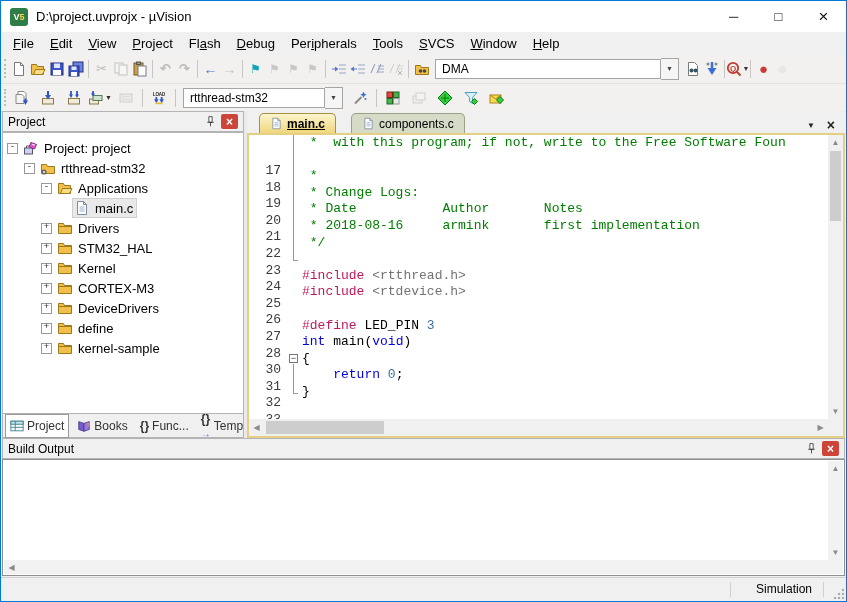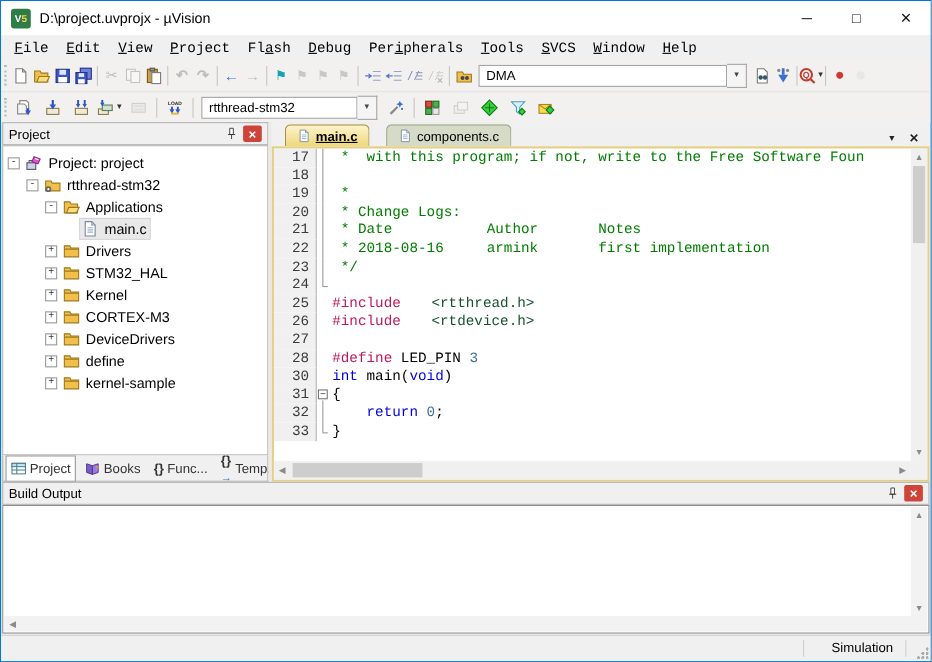--- a/index.html
+++ b/index.html
@@ -9,21 +9,21 @@
   .titlebar{height:31px;background:#fff;display:flex;align-items:center;}
   .app-icon{width:18px;height:18px;margin:0 8px 0 9px;background:#2e7d46;border-radius:3px;
             color:#fff;font-size:9px;font-weight:bold;display:flex;align-items:center;justify-content:center;flex:none;}
   .app-icon i{font-style:normal;color:#ffd24a;}
   .title-text{font-size:13px;}
   .win-controls{margin-left:auto;display:flex;height:100%;}
   .win-btn{width:45px;height:31px;display:flex;align-items:center;justify-content:center;font-size:13px;color:#111;}
   .win-btn.close{font-size:17px;}
   
   .menubar{height:22px;background:#f0f0f0;display:flex;align-items:center;padding-left:4px;}
-  .menu-item{padding:2px 8px;font-family:Liberation Mono, monospace;}
+  .menu-item{padding:2px 8px;}
   
   .toolbar{display:flex;align-items:center;background:#f2f1ef;border-bottom:1px solid #e3e2e0;padding-left:8px;position:relative;}
   .toolbar::before{content:"";position:absolute;left:3px;top:5px;bottom:5px;width:0;border-left:2px dotted #bdbdbd;}
   .tb1{height:29px;}
   .tb2{height:27px;}
   .tb-btn{width:19px;height:22px;display:flex;align-items:center;justify-content:center;flex:none;}
   .tb2 .tb-btn{width:26px;}
   .tb-btn svg{width:16px;height:16px;display:block;}
   .tb-btn.dis{opacity:.38;filter:grayscale(1);}
   .tb-sep{width:1px;height:18px;background:#c6c5c3;margin:0 3px;flex:none;}
@@ -67,30 +67,30 @@
   .etab.active{background:linear-gradient(#fdf4cd,#efd77c);font-weight:bold;}
   .etab.active .lbl{text-decoration:underline;}
   .etab.inactive{background:#d5dbc6;border-color:#9aa288;margin-left:12px;}
   .etab-controls{margin-left:auto;display:flex;align-items:center;gap:12px;padding-right:10px;color:#222;}
   .etab-controls .drop{font-size:8px;}
   .etab-controls .x{font-size:14px;font-weight:bold;}
   .eframe{position:absolute;top:22px;left:0;right:0;bottom:0;border:2px solid #e4cf82;background:#fff;}
   .code-area{position:absolute;left:0;top:0;right:15px;bottom:17px;overflow:hidden;
              font-family:"Liberation Mono","DejaVu Sans Mono",monospace;font-size:13px;line-height:16.6px;}
   .cl{display:flex;height:16.6px;}
-  .cl .num{width:32px;flex:none;text-align:right;padding-right:6px;background:#f0f0f0;color:#3c3c3c;border-right:1px solid #b6b6b6;}
+  .cl .num{width:32px;flex:none;text-align:right;padding-right:6px;background:#f0f0f0;color:#3c3c3c;border-right:1px solid #b6b6b6;margin-top:28px;}
   .cl .fold{width:11px;flex:none;position:relative;}
   .cl .code{white-space:pre;padding-left:3px;}
   .f-bar::before{content:"";position:absolute;left:5px;top:0;bottom:0;width:1px;background:#9a9a9a;}
   .f-end::before{content:"";position:absolute;left:5px;top:0;height:9px;width:1px;background:#9a9a9a;}
   .f-end::after{content:"";position:absolute;left:5px;top:9px;width:5px;height:1px;background:#9a9a9a;}
   .f-box::before{content:"−";position:absolute;left:1px;top:3.5px;width:9px;height:9px;border:1px solid #777;
                  font-size:9px;line-height:8px;text-align:center;background:#fff;color:#333;box-sizing:border-box;}
   .f-box::after{content:"";position:absolute;left:5px;top:13px;bottom:0;width:1px;background:#9a9a9a;}
-  .c-com{color:#007d00;}.c-pp{color:#be185d;}.c-str{color:#14532d;margin-left:20px;}.c-kw{color:#0000e0;}.c-num{color:#3f6e9e;}.c-pl{color:#000;}
+  .c-com{color:#007d00;}.c-pp{color:#be185d;}.c-str{color:#737373;}.c-kw{color:#0000e0;}.c-num{color:#3f6e9e;}.c-pl{color:#000;}
   
   .vscroll{position:absolute;right:0;top:0;bottom:17px;width:15px;background:#f0f0f0;}
   .hscroll{position:absolute;left:0;right:15px;bottom:0;height:17px;background:#f0f0f0;}
   .sb-arrow{position:absolute;color:#8a8a8a;font-size:8px;width:15px;height:15px;display:flex;align-items:center;justify-content:center;}
   .sb-thumb{position:absolute;background:#cdcdcd;}
   .sb-corner{position:absolute;right:0;bottom:0;width:15px;height:17px;background:#f0f0f0;}
   
   .build{position:absolute;top:437px;left:1px;right:1px;height:138px;}
   .build-body{position:absolute;top:21px;left:0;right:0;bottom:0;background:#fff;border:1px solid #8f8f8f;box-sizing:border-box;}
   .bo-vscroll{position:absolute;right:1px;top:1px;bottom:15px;width:15px;background:#f2f2f2;}

